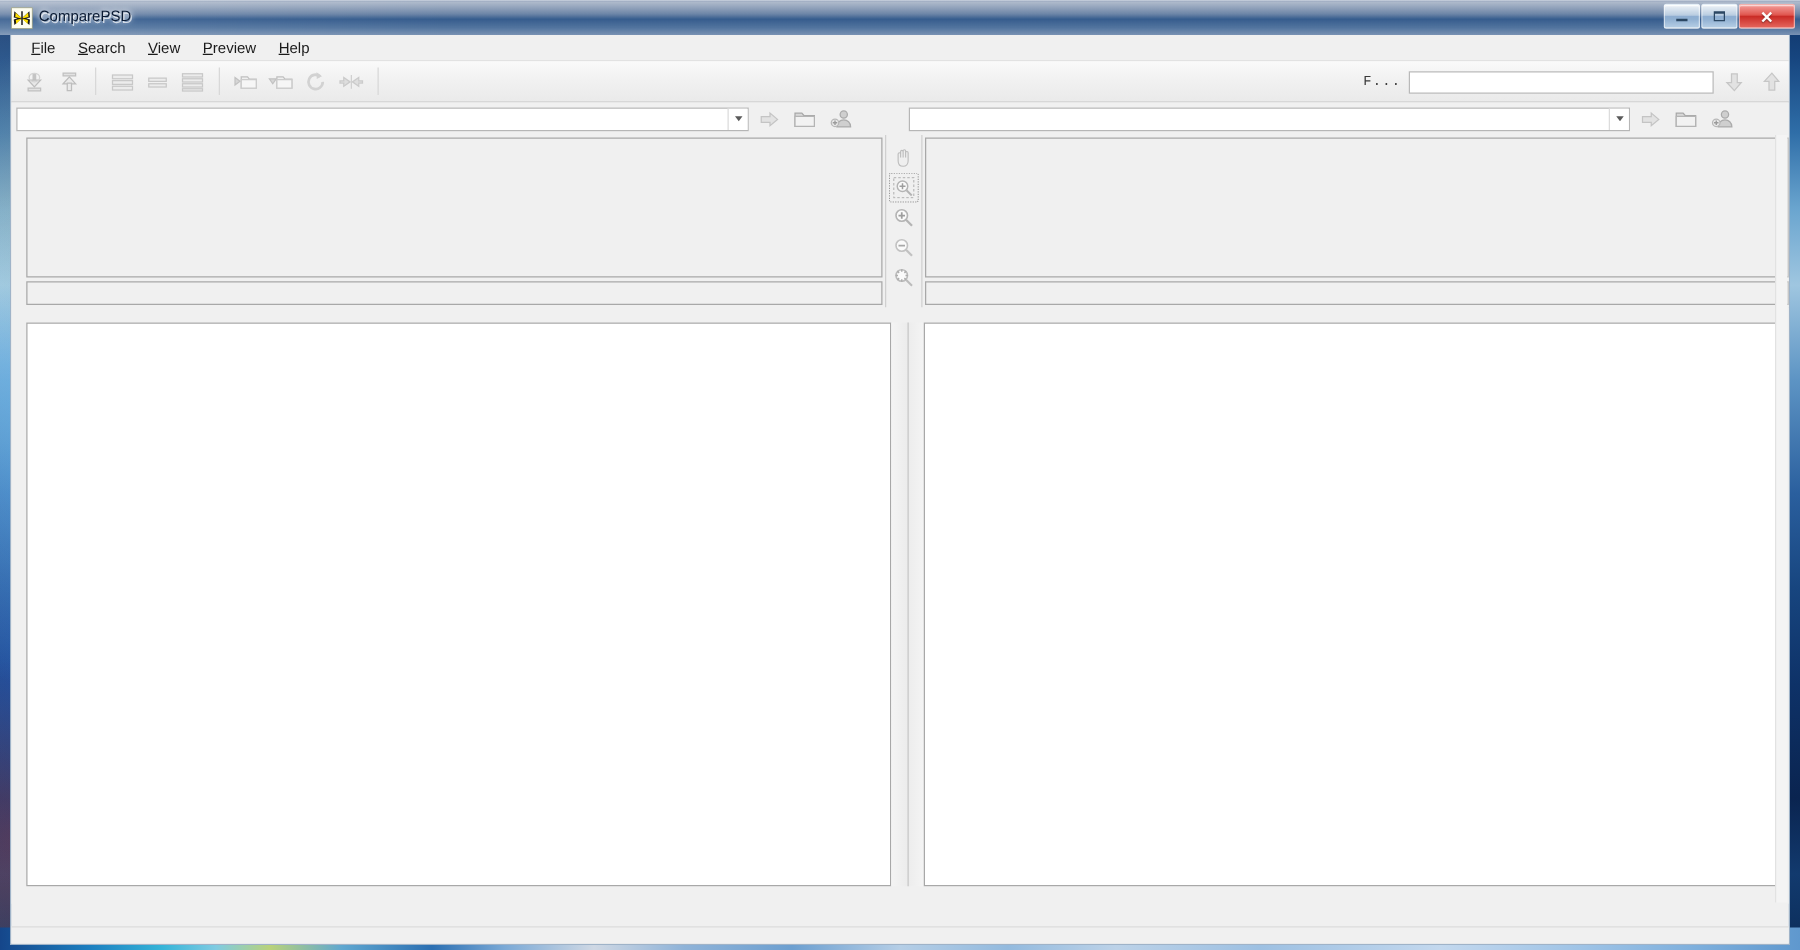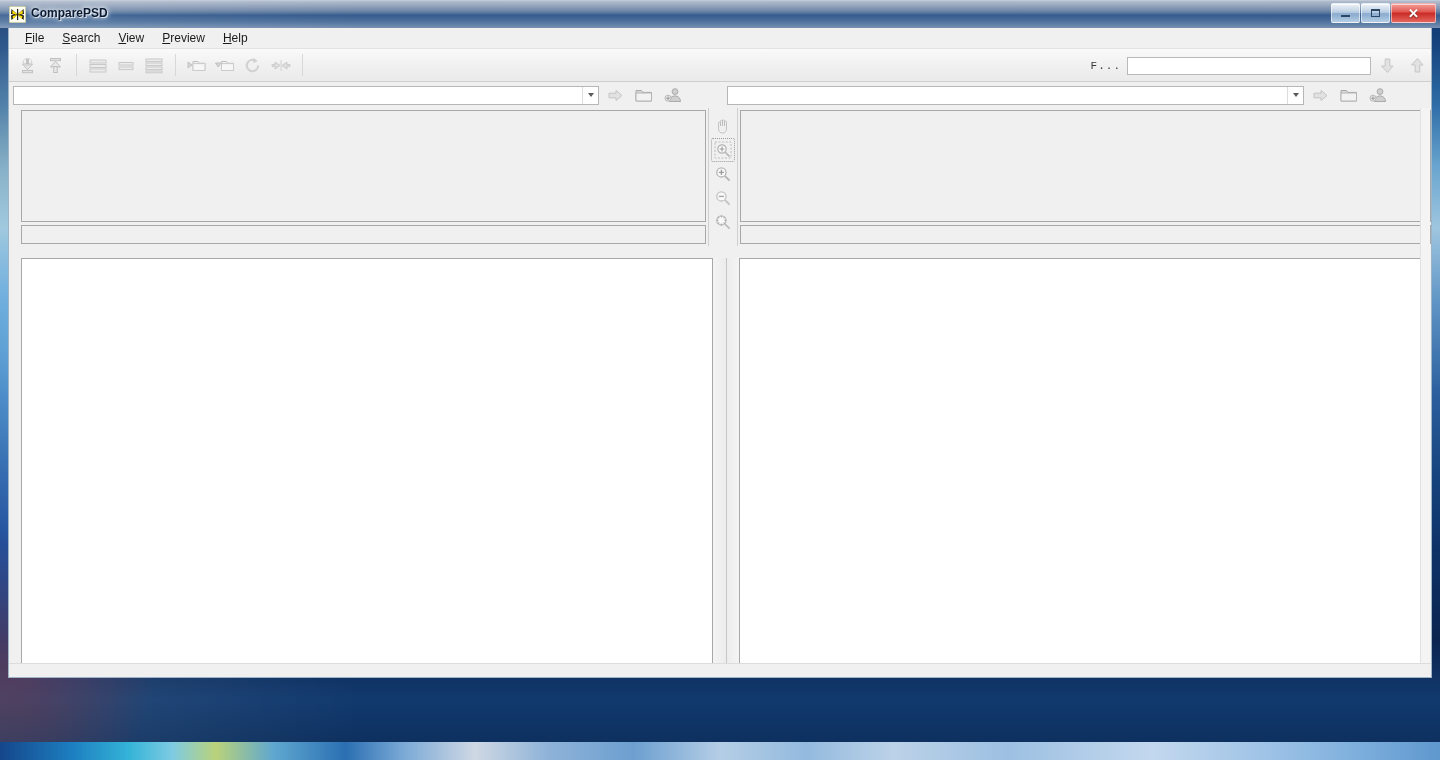--- a/index.html
+++ b/index.html
@@ -71,21 +71,20 @@
     width: 17px; height: 17px;
   }
   #title-text {
     position: absolute; left: 31px; top: 5px;
     font-size: 12px; color: #0b1b33;
     text-shadow:
       0 0 4px rgba(255,255,255,0.95),
       0 0 7px rgba(255,255,255,0.85),
       1px 1px 0 rgba(255,255,255,0.7);
     white-space: nowrap;
-    font-weight: bold;
   }
 
   
   #win-controls {
     position: absolute; right: 4px; top: 2px;
     height: 21px; display: flex; align-items: stretch;
   }
   .wbtn {
     width: 29px; height: 20px;
     margin-left: 1px;
@@ -110,21 +109,21 @@
   .wbtn .glyph-max { width: 9px; height: 8px; border: 1px solid #2b4763; border-top-width: 2px; box-sizing: border-box; }
   .wbtn .glyph-close {
     color: #ffffff; font-size: 13px; font-weight: bold;
     font-family: "Liberation Serif", serif; line-height: 1;
     text-shadow: 0 1px 1px rgba(0,0,0,0.45);
   }
 
   
   #client {
     position: absolute;
-    left: 8px; top: 28px; width: 1424px; height: 650px;
+    left: 8px; top: 28px; width: 1424px; height: 728px;
     box-sizing: border-box;
     background: #f0f0f0;
     border-left: 1px solid #9fb3c8;
     border-right: 1px solid #9fb3c8;
     border-bottom: 1px solid #9fb3c8;
     overflow: hidden;
   }
 
   
   #menubar {

